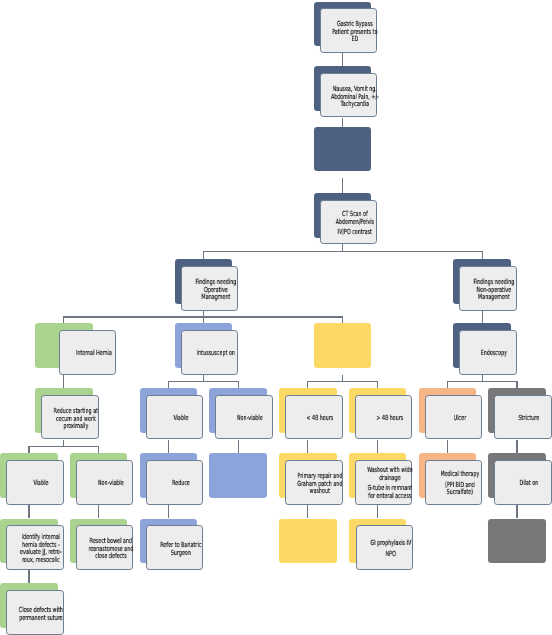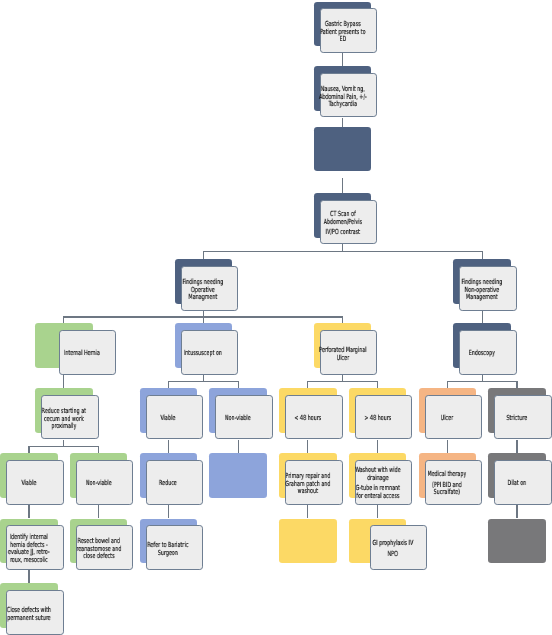--- a/index.html
+++ b/index.html
@@ -3,21 +3,21 @@
 <meta charset="utf-8">
 <title>Gastric Bypass Patient Workup Flowchart</title>
 <style>
   html,body{margin:0;padding:0;}
   body{width:552px;height:635px;overflow:hidden;background:#ffffff;
        font-family:"DejaVu Sans",sans-serif;font-stretch:condensed;}
   #flowchart{position:relative;width:552px;height:635px;}
   .shadow{position:absolute;width:57.4px;height:44.8px;border-radius:3.2px;}
   .node{position:absolute;width:57.4px;height:44.8px;box-sizing:border-box;
         background:#ededed;border:1.1px solid #6e7e92;border-radius:3.2px;
-        display:flex;align-items:center;justify-content:flex-end;z-index:5;}
+        display:flex;align-items:center;justify-content:flex-start;z-index:5;}
   .txt{font-size:7px;line-height:7.72px;color:#111111;text-align:center;
        width:67.7px;flex:0 0 67.7px;
        -webkit-font-smoothing:antialiased;
        text-rendering:geometricPrecision;
        -webkit-text-stroke:0.17px #111;
        position:relative;top:2px;
        transform:scaleX(0.765) translateZ(0);
        will-change:transform;}
   .txt p{margin:0;}
   .txt p + p{margin-top:3px;}
@@ -108,25 +108,20 @@
         <p>Internal Hernia</p>
       </div>
     </div>
   <div class="shadow" style="left:174.57px;top:323.4px;background:#8da4db"></div>
   <div class="node" style="left:180.57px;top:329.9px">
       <div class="txt">
         <p>Intussuscept on</p>
       </div>
     </div>
   <div class="shadow" style="left:314.03px;top:323.4px;background:#fcd965"></div>
-  <div class="node" style="left:320.03px;top:329.9px">
-      <div class="txt">
-        <p>Perforated Marginal Ulcer</p>
-      </div>
-    </div>
   <div class="shadow" style="left:453.49px;top:323.4px;background:#4e6180"></div>
   <div class="node" style="left:459.49px;top:329.9px">
       <div class="txt">
         <p>Endoscopy</p>
       </div>
     </div>
   <div class="shadow" style="left:35.11px;top:388.2px;background:#a9d38e"></div>
   <div class="node" style="left:41.11px;top:394.7px">
       <div class="txt">
         <p>Reduce starting at cecum and work proximally</p>
@@ -226,21 +221,21 @@
       </div>
     </div>
   <div class="shadow" style="left:139.7px;top:518.5px;background:#8da4db"></div>
   <div class="node" style="left:145.7px;top:525px">
       <div class="txt">
         <p>Refer to Bariatric Surgeon</p>
       </div>
     </div>
   <div class="shadow" style="left:279.16px;top:518.5px;background:#fcd965"></div>
   <div class="shadow" style="left:348.89px;top:518.5px;background:#fcd965"></div>
-  <div class="node" style="left:370px;top:525px">
+  <div class="node" style="left:356px;top:525px">
       <div class="txt">
         <p>GI prophylaxis IV</p>
         <p>NPO</p>
       </div>
     </div>
   <div class="shadow" style="left:488.35px;top:518.5px;background:#78787a"></div>
   <div class="shadow" style="left:0.24px;top:583.4px;background:#a9d38e"></div>
   <div class="node" style="left:6.24px;top:589.9px">
       <div class="txt">
         <p>Close defects with permanent suture</p>

